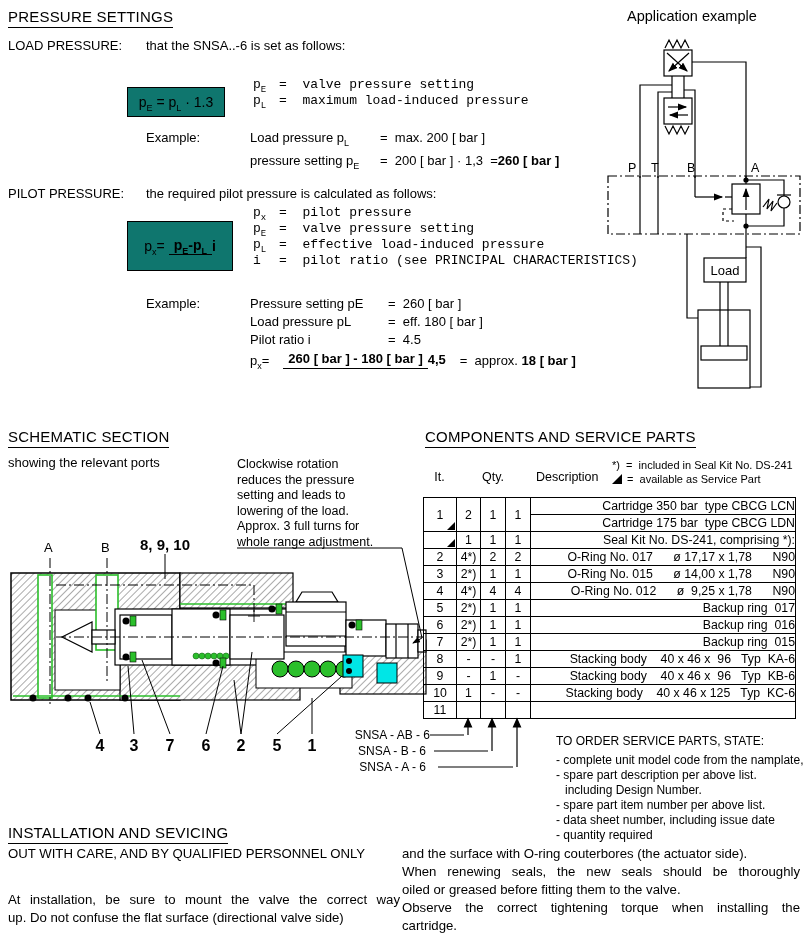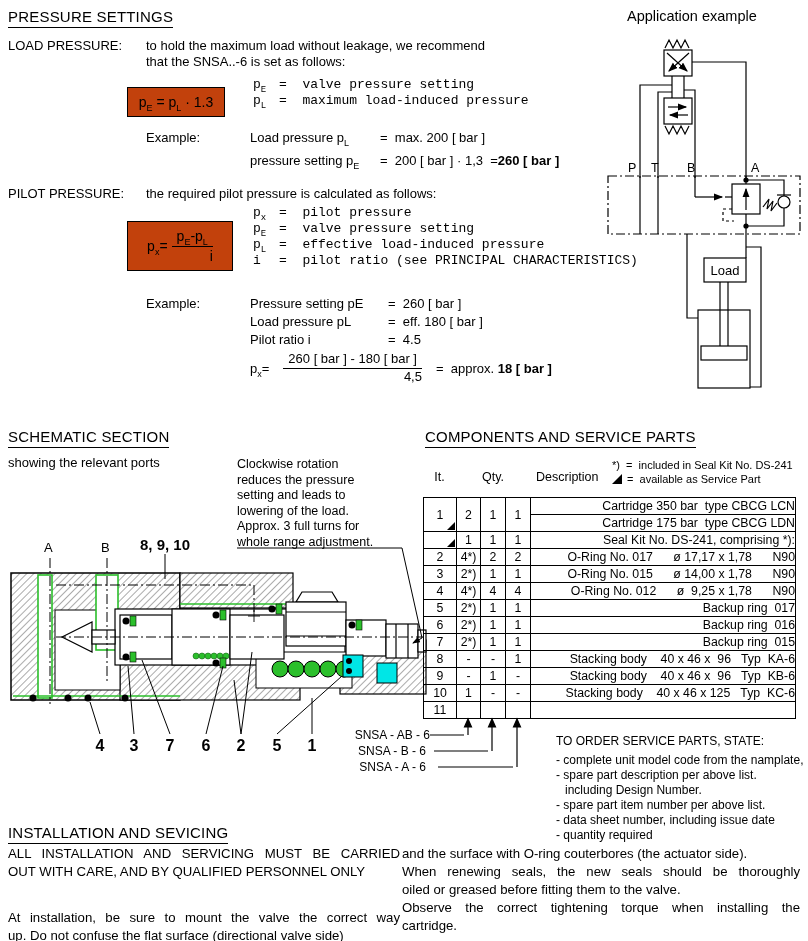--- a/index.html
+++ b/index.html
@@ -3,22 +3,22 @@
 <meta charset="utf-8">
 <style>
   html,body{margin:0;padding:0;background:#fff;}
   #page{position:relative;width:808px;height:941px;background:#fff;color:#000;
         font-family:"Liberation Sans",sans-serif;font-size:13px;overflow:hidden;}
   .abs{position:absolute;}
   .pre{white-space:pre;}
   .h1{font-size:15px;display:inline-block;border-bottom:1.3px solid #000;padding-bottom:2px;letter-spacing:.2px;}
   .b{font-weight:bold;}
   sub{font-size:9px;line-height:0;}
-  .fbox{border:1.6px solid #000;display:flex;align-items:center;justify-content:center;font-size:14px;background:#c2410c;}
-  .frac{display:inline-flex;flex-direction:column;align-items:flex-end;line-height:1.15;}
+  .fbox{border:1.6px solid #000;display:flex;align-items:center;justify-content:center;font-size:14px;background:#0f766e;}
+  .frac{display:inline-flex;flex-direction:row;align-items:flex-start;line-height:1.15;font-weight:bold;}
   .frac .num{border-bottom:1.2px solid #000;padding:0 5px 1px 5px;}
   .frac .den{padding-top:1px;}
   .legrow{display:flex;line-height:16px;font-family:Liberation Mono, monospace;}
   .legrow .sym{width:26px;}
   .exrow{display:flex;line-height:18px;}
   .note{font-size:12.5px;line-height:15.6px;}
   
   table.ptable{border-collapse:collapse;table-layout:fixed;font-size:12.3px;}
   table.ptable td{border:1px solid #000;height:16px;padding:0;text-align:center;position:relative;overflow:hidden;}
   table.ptable td.dsc{text-align:right;padding-left:5px;white-space:pre;}
@@ -37,21 +37,20 @@
 
 <div id="page">
 
   <div class="abs" style="left:8px;top:8px">
     <span class="h1">PRESSURE SETTINGS</span>
   </div>
   <div class="abs" style="left:627px;top:8px;font-size:14.5px">Application example</div>
 
   <div class="abs pre" style="left:8px;top:38px">LOAD PRESSURE:</div>
   <div class="abs" style="left:146px;top:38px;line-height:16px">
-    <div>to hold the maximum load without leakage, we recommend</div>
     <div>that the SNSA..-6 is set as follows:</div>
   </div>
 
   <div class="abs fbox pre" style="left:127px;top:87px;width:96px;height:28px">
     <span><span>p</span><sub>E</sub><span> = p</span><sub>L</sub><span> · 1.3</span></span>
   </div>
 
   <div class="abs" style="left:253px;top:77px">
     <div class="legrow">
         <span class="sym"><span>p</span><sub>E</sub></span>
@@ -470,21 +469,20 @@
     <div style="padding-left:9px">including Design Number.</div>
     <div>-  spare part item number per above list.</div>
     <div>-  data sheet number, including issue date</div>
     <div>-  quantity required</div>
   </div>
 
   <div class="abs" style="left:8px;top:824px">
     <span class="h1">INSTALLATION AND SEVICING</span>
   </div>
   <div class="abs inst" style="left:8px;top:845px;width:392px">
-    <div class="jl">ALL INSTALLATION AND SERVICING MUST BE CARRIED</div>
     <div>OUT WITH CARE, AND BY QUALIFIED PERSONNEL ONLY</div>
     <div class="jl" style="margin-top:28px">At installation, be sure to mount the valve the correct way</div>
     <div>up. Do not confuse the flat surface (directional valve side)</div>
   </div>
   <div class="abs inst" style="left:402px;top:845px;width:398px">
     <div>and the surface with O-ring couterbores (the actuator side).</div>
     <div class="jl">When renewing seals, the new seals should be thoroughly</div>
     <div>oiled or greased before fitting them to the valve.</div>
     <div class="jl">Observe the correct tightening torque when installing the</div>
     <div>cartridge.</div>

